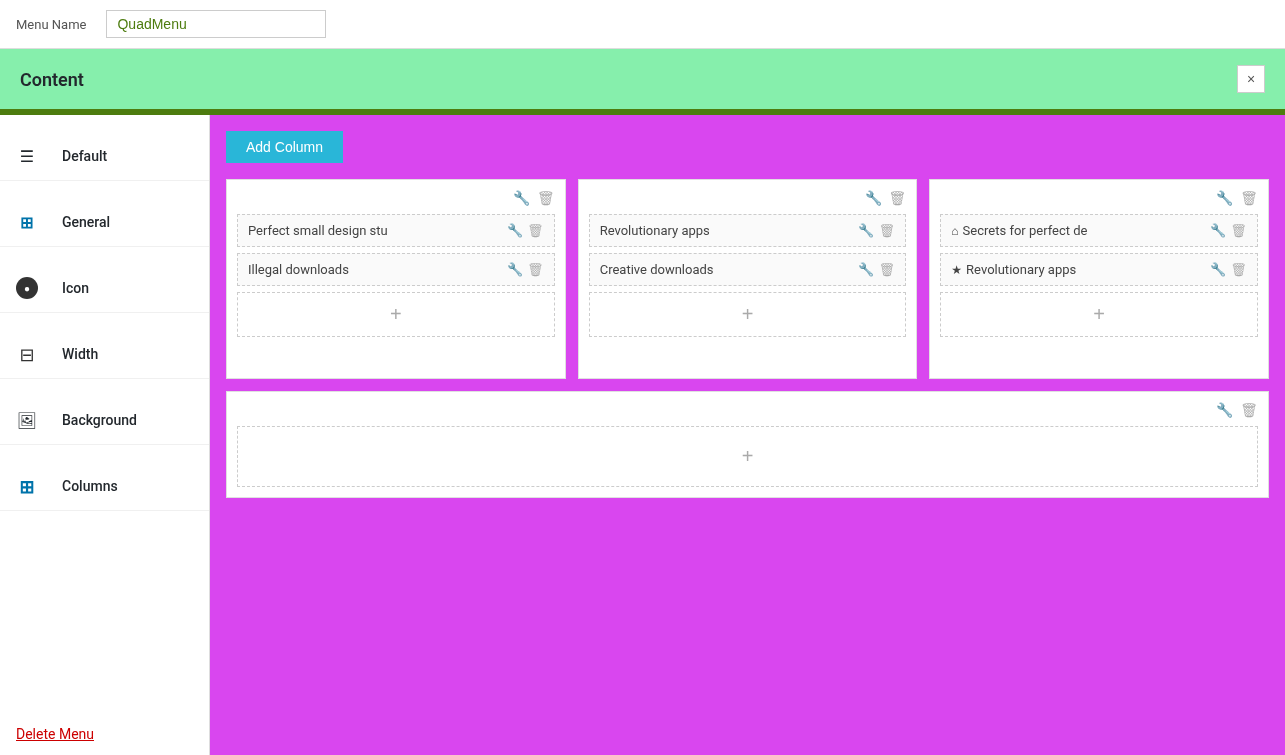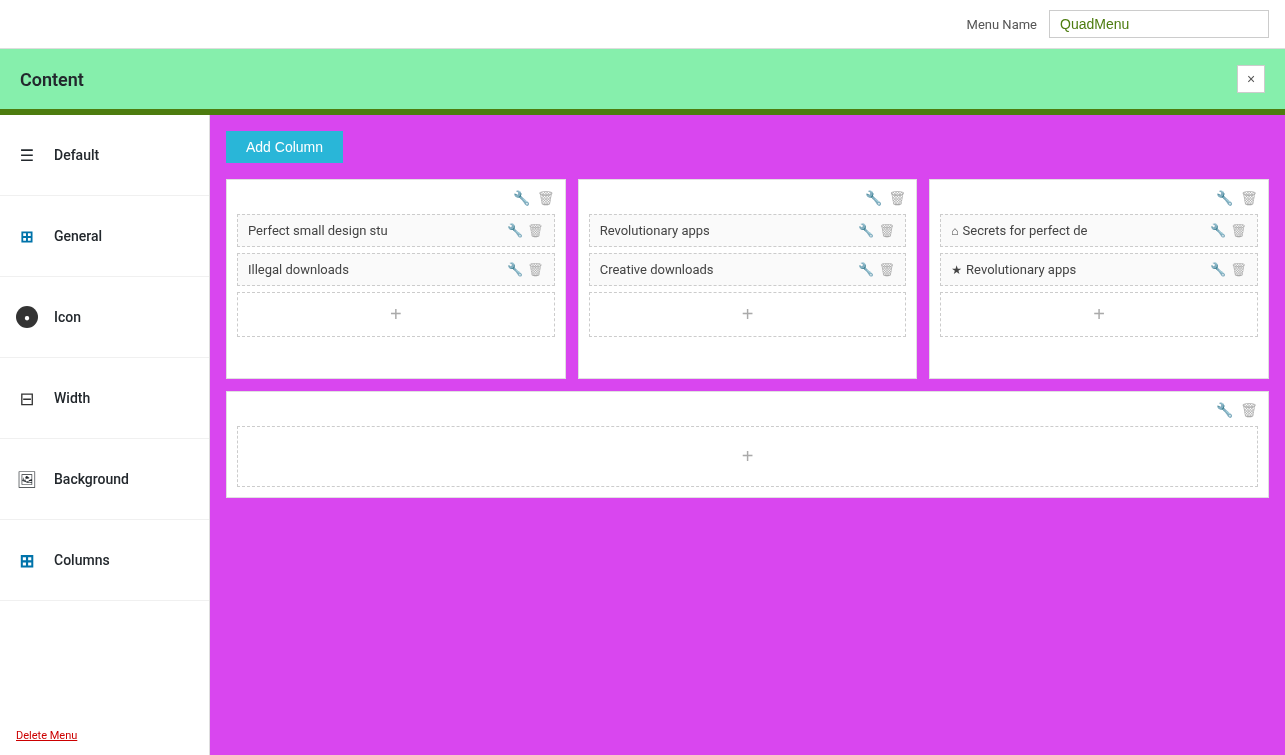--- a/index.html
+++ b/index.html
@@ -4,22 +4,21 @@
   <style>
     * { box-sizing: border-box; margin: 0; padding: 0; }
     body { font-family: -apple-system, BlinkMacSystemFont, "Segoe UI", Roboto, sans-serif; background: #f1f1f1; color: #333; font-size: 14px; }
 
     .top-bar {
       background: #fff;
       border-bottom: 1px solid #ddd;
       padding: 10px 16px;
       display: flex;
       align-items: center;
-      gap: 12px;
-      justify-content: flex-end;
+      gap: 20px;
     }
     .menu-name-label {
       font-size: 13px;
       color: #555;
       white-space: nowrap;
     }
     .menu-name-input {
       border: 1px solid #ccc;
       padding: 5px 10px;
       font-size: 14px;
@@ -63,45 +62,46 @@
       width: 210px;
       background: #fff;
       border-right: 1px solid #ddd;
       flex-shrink: 0;
       display: flex;
       flex-direction: column;
     }
     .sidebar-item {
       display: flex;
       align-items: center;
-      gap: 16px;
-      padding: 29px 16px;
+      gap: 24px;
+      padding: 13px 16px;
       cursor: pointer;
       border-bottom: 1px solid #f0f0f0;
       color: #23282d;
       font-size: 14px;
       font-weight: 500;
+      margin-top: 17px;
     }
     .sidebar-item-icon {
       width: 22px;
       height: 22px;
       display: flex;
       align-items: center;
       justify-content: center;
       font-size: 16px;
     }
     .sidebar-footer {
       margin-top: auto;
       padding: 16px;
     }
     .delete-menu-link {
       color: #c00;
       text-decoration: underline;
       cursor: pointer;
-      font-size: 11px;
+      font-size: 14px;
     }
 
     .content-area {
       flex: 1;
       padding: 16px;
       overflow-y: auto;
       background: #d946ef;
     }
 
     .add-column-btn {

